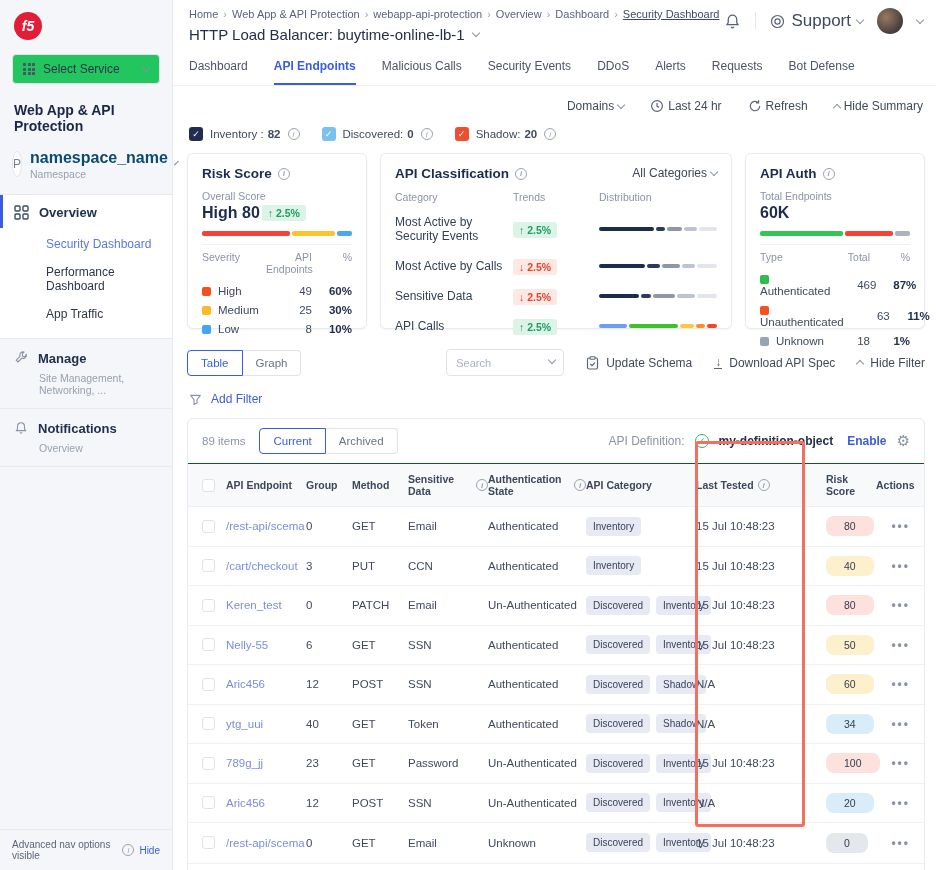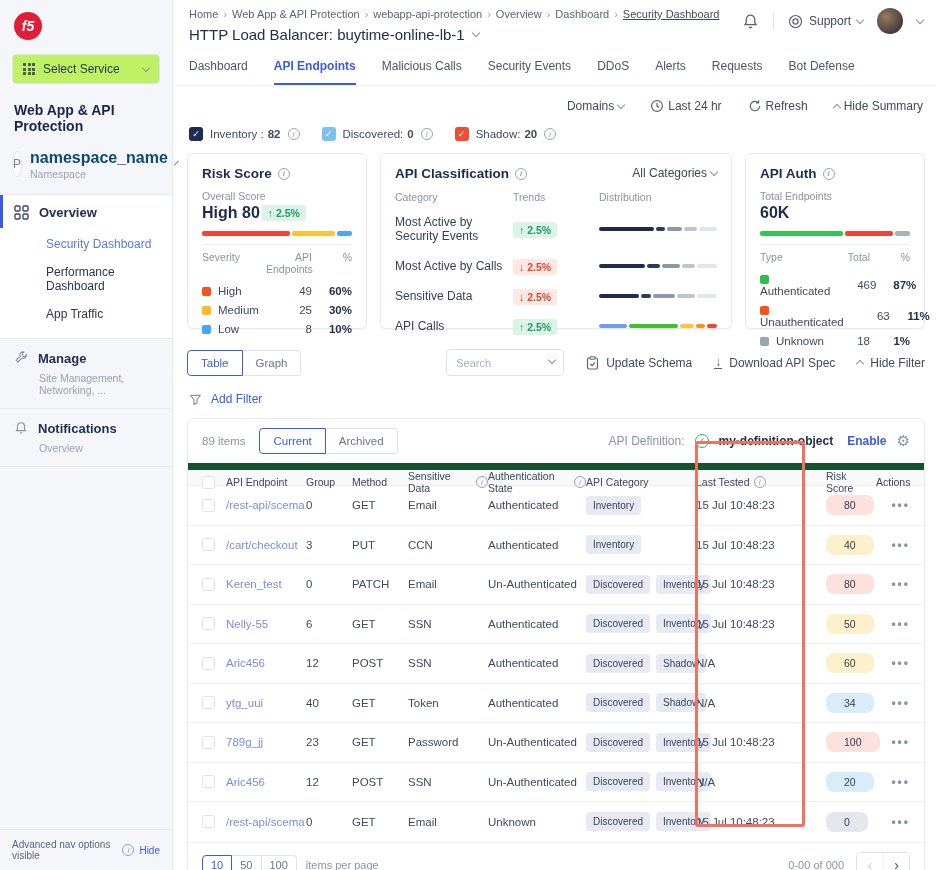--- a/index.html
+++ b/index.html
@@ -3,21 +3,21 @@
 <meta charset="utf-8">
 <style>
   * { box-sizing: border-box; }
   body { margin:0; font-family:"Liberation Sans", sans-serif; color:#3d4757; background:#fff; }
   .page { width:936px; height:870px; position:relative; background:#fff; overflow:hidden; display:flex; }
 
   
   .sidebar { width:173px; flex-shrink:0; background:#f5f6f9; border-right:1px solid #e7eaee; display:flex; flex-direction:column; }
   .logo-wrap { padding:12px 14px 8px; }
   .f5-logo { width:28px; height:28px; border-radius:50%; background:#e21d38; color:#fff; font-weight:bold; font-style:italic; font-size:14px; display:flex; align-items:center; justify-content:center; }
-  .select-service { margin:6px 12px 10px; height:30px; background:#bef264; border:1px solid #dfe3e9; border-radius:4px; display:flex; align-items:center; padding:0 10px; gap:8px; cursor:pointer; }
+  .select-service { margin:6px 12px 10px; height:30px; background:#22c55e; border:1px solid #dfe3e9; border-radius:4px; display:flex; align-items:center; padding:0 10px; gap:8px; cursor:pointer; }
   .grid9 { display:inline-grid; grid-template-columns:repeat(3,3px); grid-gap:1.5px; }
   .grid9 span { width:3px; height:3px; background:#4a5568; border-radius:0.5px; }
   .select-service .lbl { font-size:12px; color:#2c3648; flex:1; }
   .product-title { font-size:14px; font-weight:bold; color:#1b2748; padding:8px 14px 10px; }
   .ns-row { display:flex; align-items:center; gap:8px; padding:4px 12px 14px; border-bottom:1px solid #e7eaee; }
   .ns-avatar { width:26px; height:26px; border-radius:50%; background:#fff; border:1px solid #e3e6eb; color:#7a8498; font-size:12px; display:flex; align-items:center; justify-content:center; }
   .ns-name { font-size:16px; color:#0c4a6e; font-weight:bold; line-height:1.25; }
   .ns-sub { font-size:10.5px; color:#98a1b0; }
   .nav-overview { background:#fff; border-bottom:1px solid #e7eaee; padding-bottom:10px; }
   .nav-head { display:flex; align-items:center; gap:10px; padding:10px 14px 8px 11px; border-left:3px solid #3a5ce0; }
@@ -46,21 +46,21 @@
   .main { flex:1; display:flex; flex-direction:column; }
   .topbar { padding:8px 16px 0; position:relative; }
   .breadcrumb { display:flex; align-items:center; font-size:11px; color:#5a6478; flex-wrap:nowrap; }
   .crumb { cursor:pointer; white-space:nowrap; }
   .crumb:not(:last-child)::after { content:"›"; margin:0 5px; color:#9aa3b2; }
   .crumb.current { color:#3f4a5c; text-decoration:underline; }
   .page-title-row { display:flex; align-items:center; gap:8px; margin-top:6px; }
   .page-title { font-size:15px; color:#22304e; }
   .top-right { position:absolute; top:8px; right:16px; display:flex; align-items:center; gap:14px; }
   .vdiv { width:1px; height:18px; background:#e3e6eb; }
-  .support { display:flex; align-items:center; gap:6px; font-size:12px; color:#3f4a5c; cursor:pointer; }
+  .support { display:flex; align-items:center; gap:6px; font-size:17px; color:#3f4a5c; cursor:pointer; }
   .avatar { width:26px; height:26px; border-radius:50%; background:radial-gradient(circle at 35% 35%, #9a7a60, #23232d); }
 
   .tabs { display:flex; gap:26px; padding:16px 16px 0; border-bottom:1px solid #eef0f4; }
   .tab { font-size:12px; color:#4b5568; padding-bottom:10px; cursor:pointer; white-space:nowrap; }
   .tab.active { color:#3a5ce0; font-weight:bold; border-bottom:2px solid #3a5ce0; }
 
   .controls { display:flex; justify-content:flex-end; align-items:center; gap:26px; padding:13px 16px 0; font-size:12px; color:#3f4a5c; }
   .ctrl { display:flex; align-items:center; gap:4px; cursor:pointer; }
 
   .ep-filters { display:flex; gap:22px; padding:14px 16px 0; align-items:center; }
@@ -111,21 +111,21 @@
 
   
   .table-card { margin:12px 14px 0; border:1px solid #e7eaef; border-radius:6px; background:#fff; }
   .tc-top { display:flex; align-items:center; padding:9px 14px; gap:14px; }
   .items-count { font-size:11.5px; color:#8a93a5; }
   .tc-right { margin-left:auto; display:flex; align-items:center; gap:10px; font-size:12px; }
   .apidef-lbl { color:#8a93a5; }
   .apidef-val { color:#22304e; font-weight:bold; }
   .enable { color:#3a5ce0; font-weight:bold; cursor:pointer; margin-left:4px; }
   .tgrid { display:grid; grid-template-columns:24px 80px 46px 56px 80px 98px 110px 120px 60px 34px; align-items:center; padding:0 14px; }
-  .thead { background:#f8f9fb; height:23px; font-size:10.5px; font-weight:normal; color:#3c475c; border-top:7px solid #14532d; border-bottom:1px solid #eef0f4; }
+  .thead { background:#f8f9fb; height:44px; font-size:10.5px; font-weight:bold; color:#3c475c; border-top:1px solid #14532d; border-bottom:1px solid #eef0f4; }
   .thead .ih { display:flex; align-items:center; gap:4px; }
   .trow { height:39.5px; border-bottom:1px solid #eef0f4; font-size:11.5px; color:#3f4a5c; }
   .rowcb { width:13px; height:13px; border:1px solid #dfe3e9; border-radius:3px; background:#fff; cursor:pointer; }
   .ep-link { color:#7b8de0; cursor:pointer; overflow:hidden; text-overflow:ellipsis; white-space:nowrap; }
   .cats { display:flex; gap:6px; }
   .cat { background:#e7eaf3; color:#39425a; font-size:10px; padding:4px 7px; border-radius:4px; white-space:nowrap; }
   .risk { display:inline-block; min-width:14px; text-align:center; padding:4px 18px; border-radius:8px; font-size:10.5px; color:#333d52; margin-left:10px; }
   .risk-red { background:#fce1dd; }
   .risk-yellow { background:#fdf0cd; }
   .risk-blue { background:#d9ecf9; }

